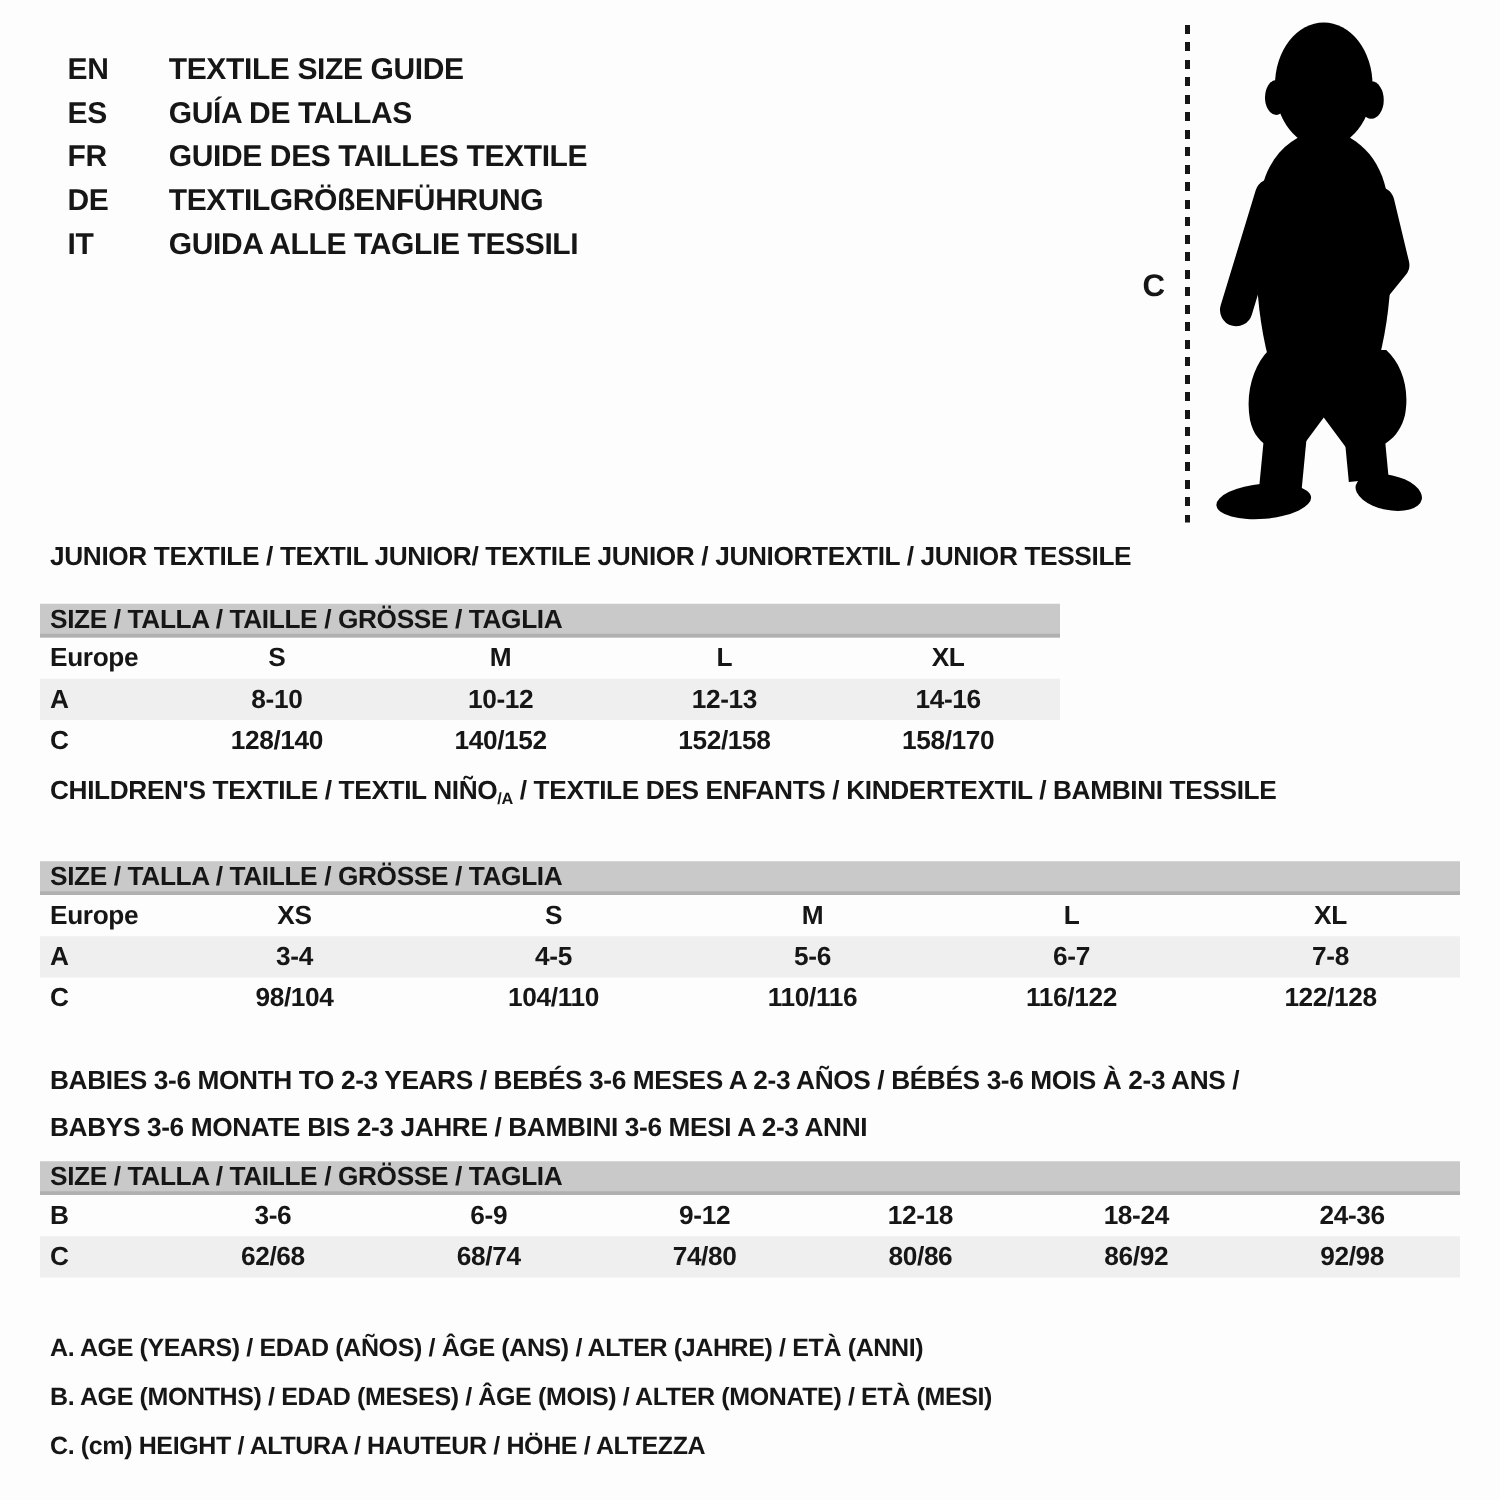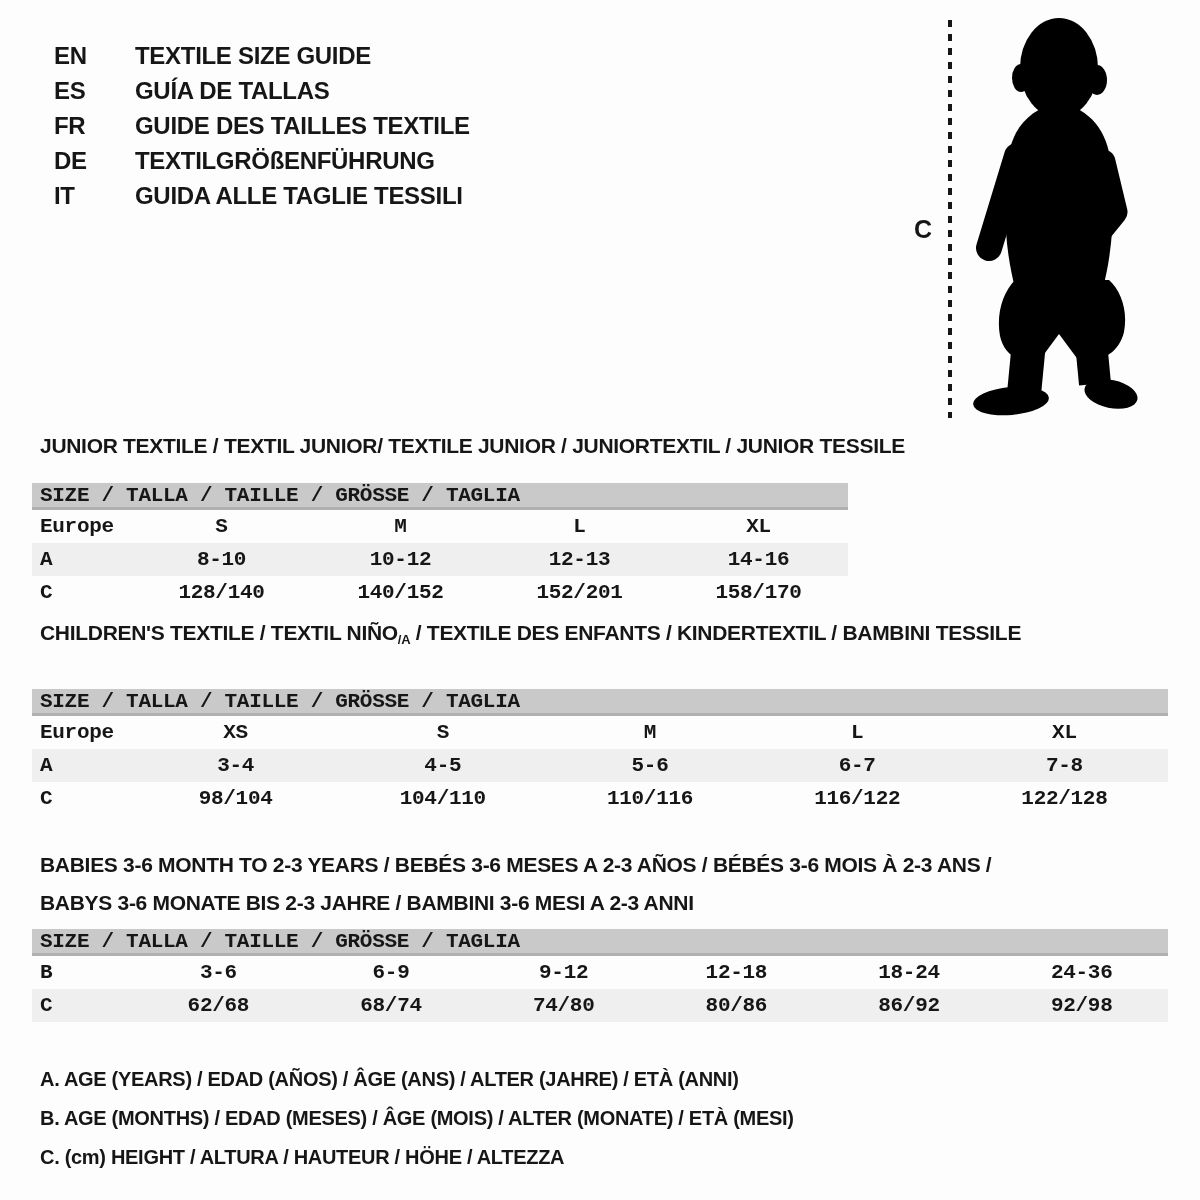--- a/index.html
+++ b/index.html
@@ -22,21 +22,21 @@
     position:absolute;left:948px;top:20px;width:4px;height:398px;
     background:repeating-linear-gradient(to bottom,var(--ink) 0 7px,transparent 7px 14px);
   }
   .measure-label{position:absolute;left:914px;top:215px;font-size:25px;font-weight:700;}
   .silhouette{position:absolute;left:963px;top:14px;color:var(--sil);}
   
   .sec-title{position:absolute;left:40px;font-size:21px;font-weight:700;white-space:nowrap;}
   .sec-title .subsc{font-size:13px;vertical-align:-4px;}
   .two-line{line-height:38px;}
   
-  .size-table{position:absolute;left:32px;font-family:Liberation Mono, monospace;}
+  .size-table{position:absolute;left:32px;}
   .bar{
     height:27px;line-height:26px;background:var(--bar-bg);
     border-bottom:3px solid var(--bar-edge);
     padding-left:8px;font-size:21px;font-weight:700;
   }
   .trow{display:flex;height:33px;align-items:center;font-size:21px;font-weight:700;}
   .trow.shaded{background:var(--row-alt);}
   .lbl{width:100px;padding-left:8px;flex:0 0 auto;}
   .cell{flex:1 1 0;text-align:center;}
   
@@ -102,21 +102,21 @@
       <div class="lbl">A</div>
       <div class="cell">8-10</div>
       <div class="cell">10-12</div>
       <div class="cell">12-13</div>
       <div class="cell">14-16</div>
     </div>
     <div class="trow">
       <div class="lbl">C</div>
       <div class="cell">128/140</div>
       <div class="cell">140/152</div>
-      <div class="cell">152/201</div>
+      <div class="cell">152/158</div>
       <div class="cell">158/170</div>
     </div>
   </div>
 
   <div class="sec-title" style="top:621px;"><span>CHILDREN'S TEXTILE / TEXTIL NIÑO</span><span class="subsc">/A</span><span> / TEXTILE DES ENFANTS / KINDERTEXTIL / BAMBINI TESSILE</span></div>
   <div class="size-table" style="top:689px;width:1136px;">
     <div class="bar">SIZE / TALLA / TAILLE / GRÖSSE / TAGLIA</div>
     <div class="trow">
       <div class="lbl">Europe</div>
       <div class="cell">XS</div>

